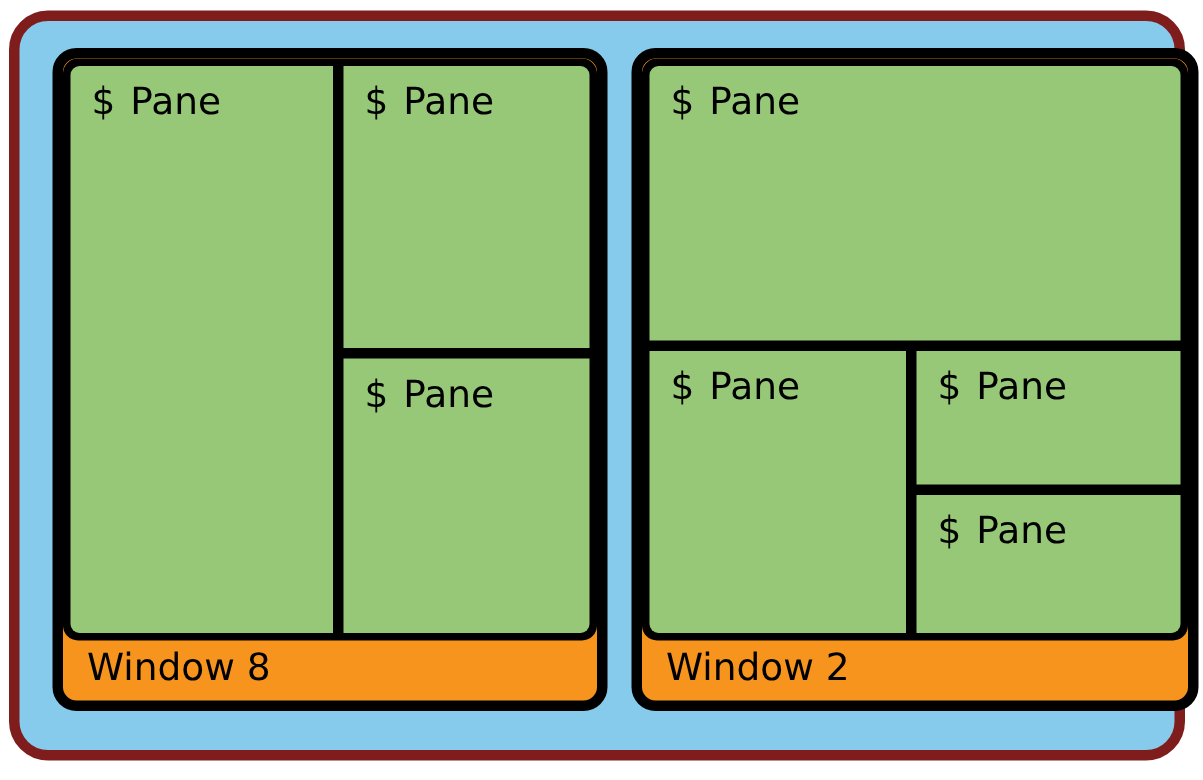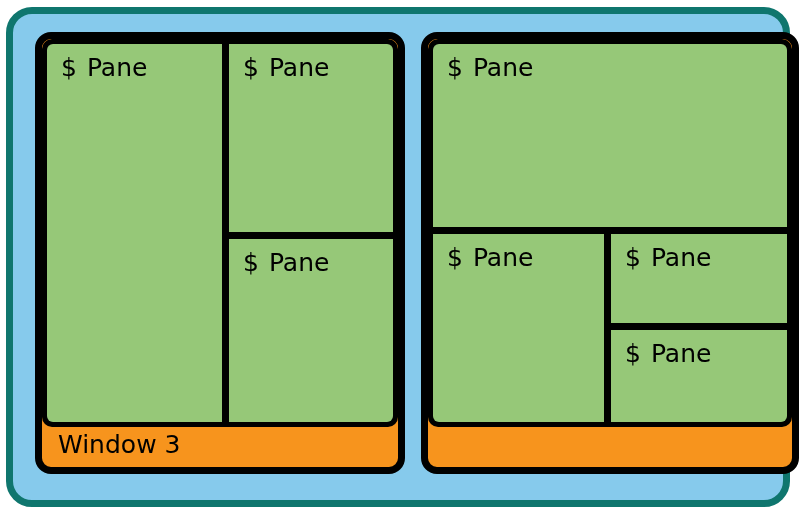--- a/index.html
+++ b/index.html
@@ -17,21 +17,21 @@
   }
 
   
   .session {
     position: absolute;
     left: 6px;
     top: 7px;
     width: 784px;
     height: 500px;
     background: #86caec;
-    border: 7px solid #0f766e;
+    border: 7px solid #7f1d1d;
     border-radius: 26px;
     box-sizing: border-box;
     text-align: right;
   }
   .session-label {
     position: absolute;
     left: 40px;
     top: 466px;
     font-size: 26px;
     line-height: 30px;
@@ -133,21 +133,21 @@
         <div class="pane w1-p2">
           <div class="pane-text"><span class="dollar">$</span><span>Pane</span></div>
         </div>
 
         <div class="pane w1-p3">
           <div class="pane-text"><span class="dollar">$</span><span>Pane</span></div>
         </div>
 
       </div>
 
-      <div class="window-label">Window 3</div>
+      <div class="window-label">Window 8</div>
     </div>
 
     <div class="window window-2">
 
       <div class="pane-region w2-region">
 
         <div class="pane w2-p1">
           <div class="pane-text"><span class="dollar">$</span><span>Pane</span></div>
         </div>
 
@@ -158,17 +158,18 @@
         <div class="pane w2-p3">
           <div class="pane-text"><span class="dollar">$</span><span>Pane</span></div>
         </div>
 
         <div class="pane w2-p4">
           <div class="pane-text"><span class="dollar">$</span><span>Pane</span></div>
         </div>
 
       </div>
 
+      <div class="window-label">Window 2</div>
     </div>
 
 
   </div>
 </div>
 
 </body></html>

